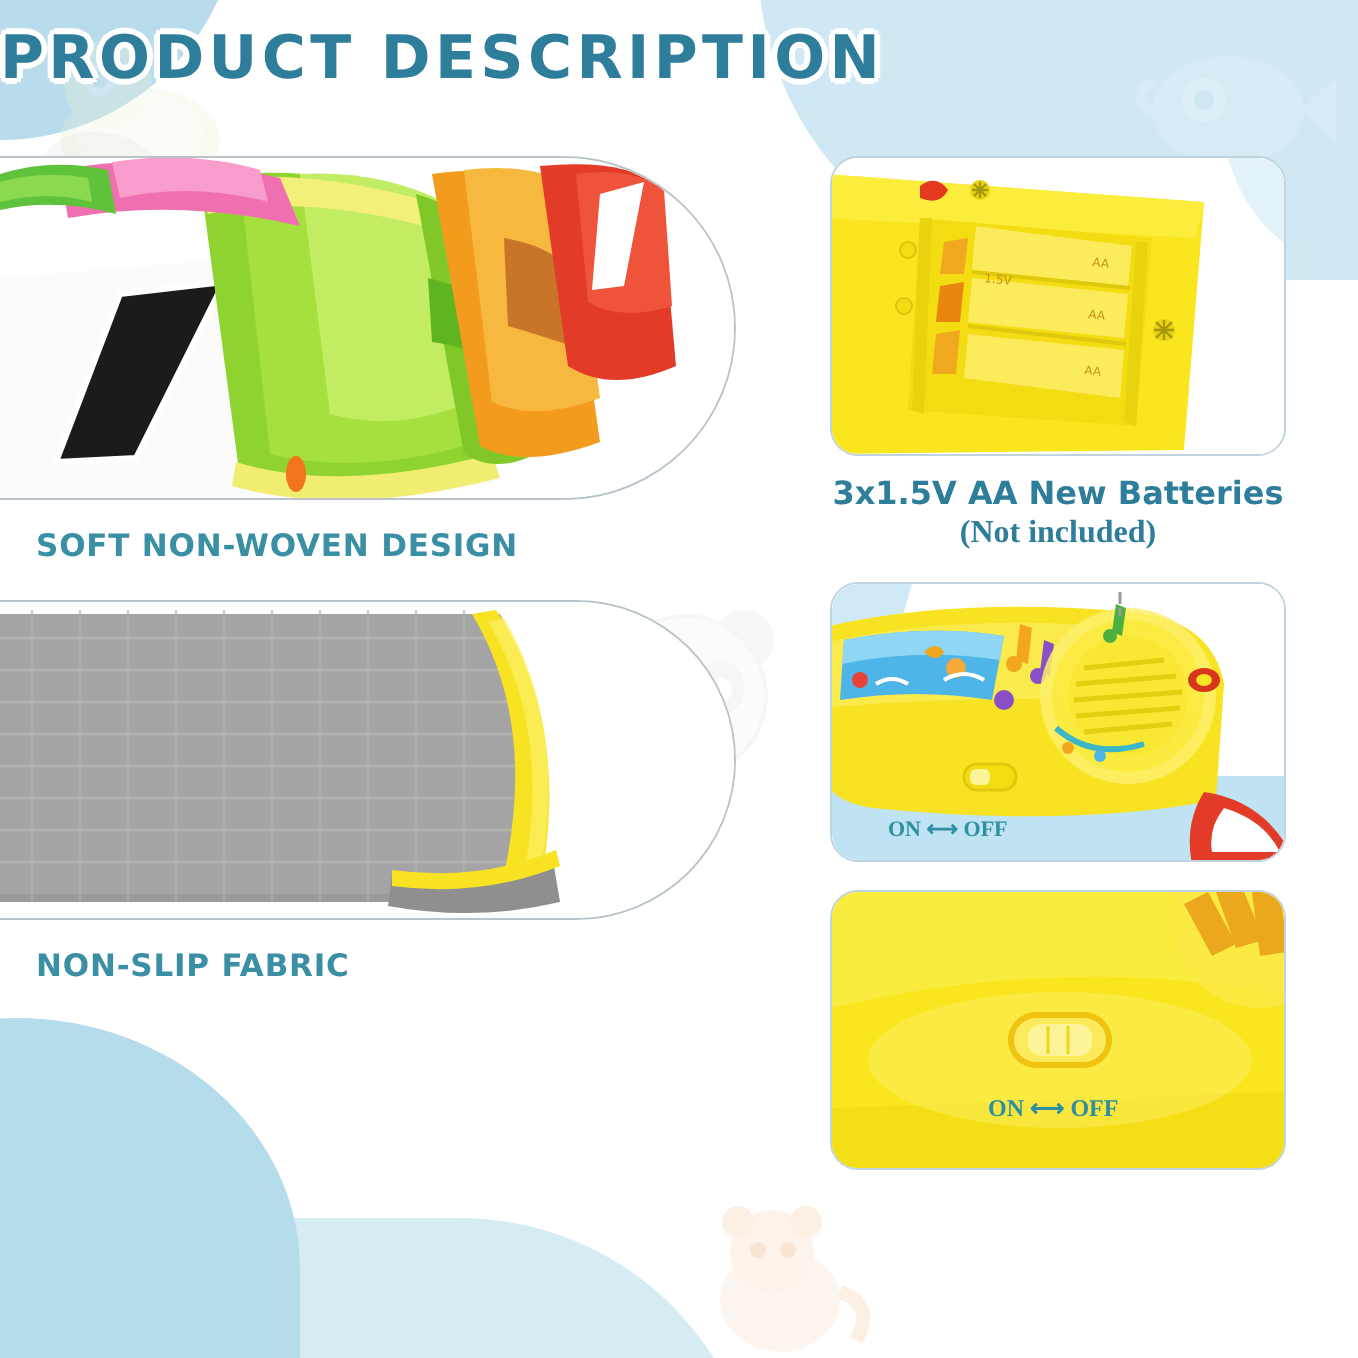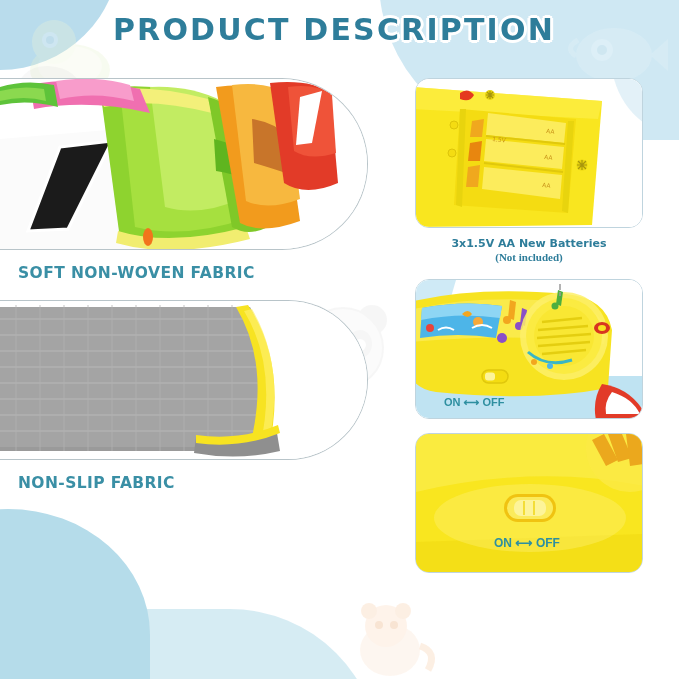--- a/index.html
+++ b/index.html
@@ -45,21 +45,21 @@
     opacity:.55;
   }
 
   
   .wm { position:absolute; opacity:.30; }
   .wm svg { display:block; }
 
   
   .title-wrap {
     position:absolute; top:12px; left:0; width:555px;
-    text-align:right; z-index:5;text-decoration:underline;
+    text-align:left; z-index:5;text-decoration:underline;
   }
   .title {
     display:inline-block;
     font-size:30px; font-weight:bold;
     letter-spacing:2.2px;
     color:#2e7d9a;
     font-family:"DejaVu Sans", sans-serif;
     text-shadow:
       -2px -2px 0 #ffffff,  2px -2px 0 #ffffff,
       -2px  2px 0 #ffffff,  2px  2px 0 #ffffff,
@@ -113,34 +113,34 @@
     background:#ffffff;
     position:relative;
   }
   .card.battery { height:150px; }
   .card.speaker  { height:140px; }
   .card.power    { height:140px; }
 
   .card-label {
     text-align:center;
     color:#2e7d9a;
-    font-size:11px;
+    font-size:16px;
     font-weight:bold;
     line-height:1.25;
     margin-top:9px;
     width:228px;
     font-family:"DejaVu Sans", sans-serif;
   }
   .card-label .l2 { display:block;font-family:Liberation Serif, serif; }
 
   .onoff {
     position:absolute;
     font-size:11px; font-weight:bold;
     color:#2e8fa0;
-    font-family:Liberation Sans, sans-serif;
+    font-family:Liberation Serif, serif;
     white-space:nowrap;
   }
 </style>
 </head>
 <body>
 
 <div class="bg-layer">
   <div class="blue-top-right"></div>
   <div class="blue-top-left"></div>
   <div class="blue-mid-left"></div>
@@ -237,21 +237,21 @@
         <path d="M30 6 Q80 -4 140 10 L150 34 Q90 20 34 30z" fill="#f06fb0"></path>
         <path d="M56 2 Q96 -4 130 6 L134 22 Q96 12 60 20z" fill="#f89ccb"></path>
         <path d="M0 8 Q26 0 54 6 L58 28 Q28 20 0 26z" fill="#5ec33a"></path>
         <path d="M0 12 Q22 6 44 10 L46 22 Q24 16 0 22z" fill="#8bd94f"></path>
 
         <ellipse cx="148" cy="158" rx="5" ry="9" fill="#f2741c"></ellipse>
       </svg>
     </div>
 
     <div class="text-block">
-      <div class="sec-head">SOFT NON-WOVEN FABRIC</div>
+      <div class="sec-head">SOFT NON-WOVEN DESIGN</div>
     </div>
 
     <div class="photo-pill second" style="margin-top:18px;">
       <svg class="mat-roll" width="368" height="160" viewBox="0 0 368 160" preserveAspectRatio="none">
         <rect width="368" height="160" fill="#ffffff"></rect>
 
         <path d="M-10 6 L250 6 Q278 60 262 150 L-10 150z" fill="#9a9a9a"></path>
         <path d="M-10 6 L248 6 Q274 58 258 146 L-10 146z" fill="#a4a4a4"></path>
 
         <g stroke="#b6b6b6" stroke-width="1.4" opacity=".75">

